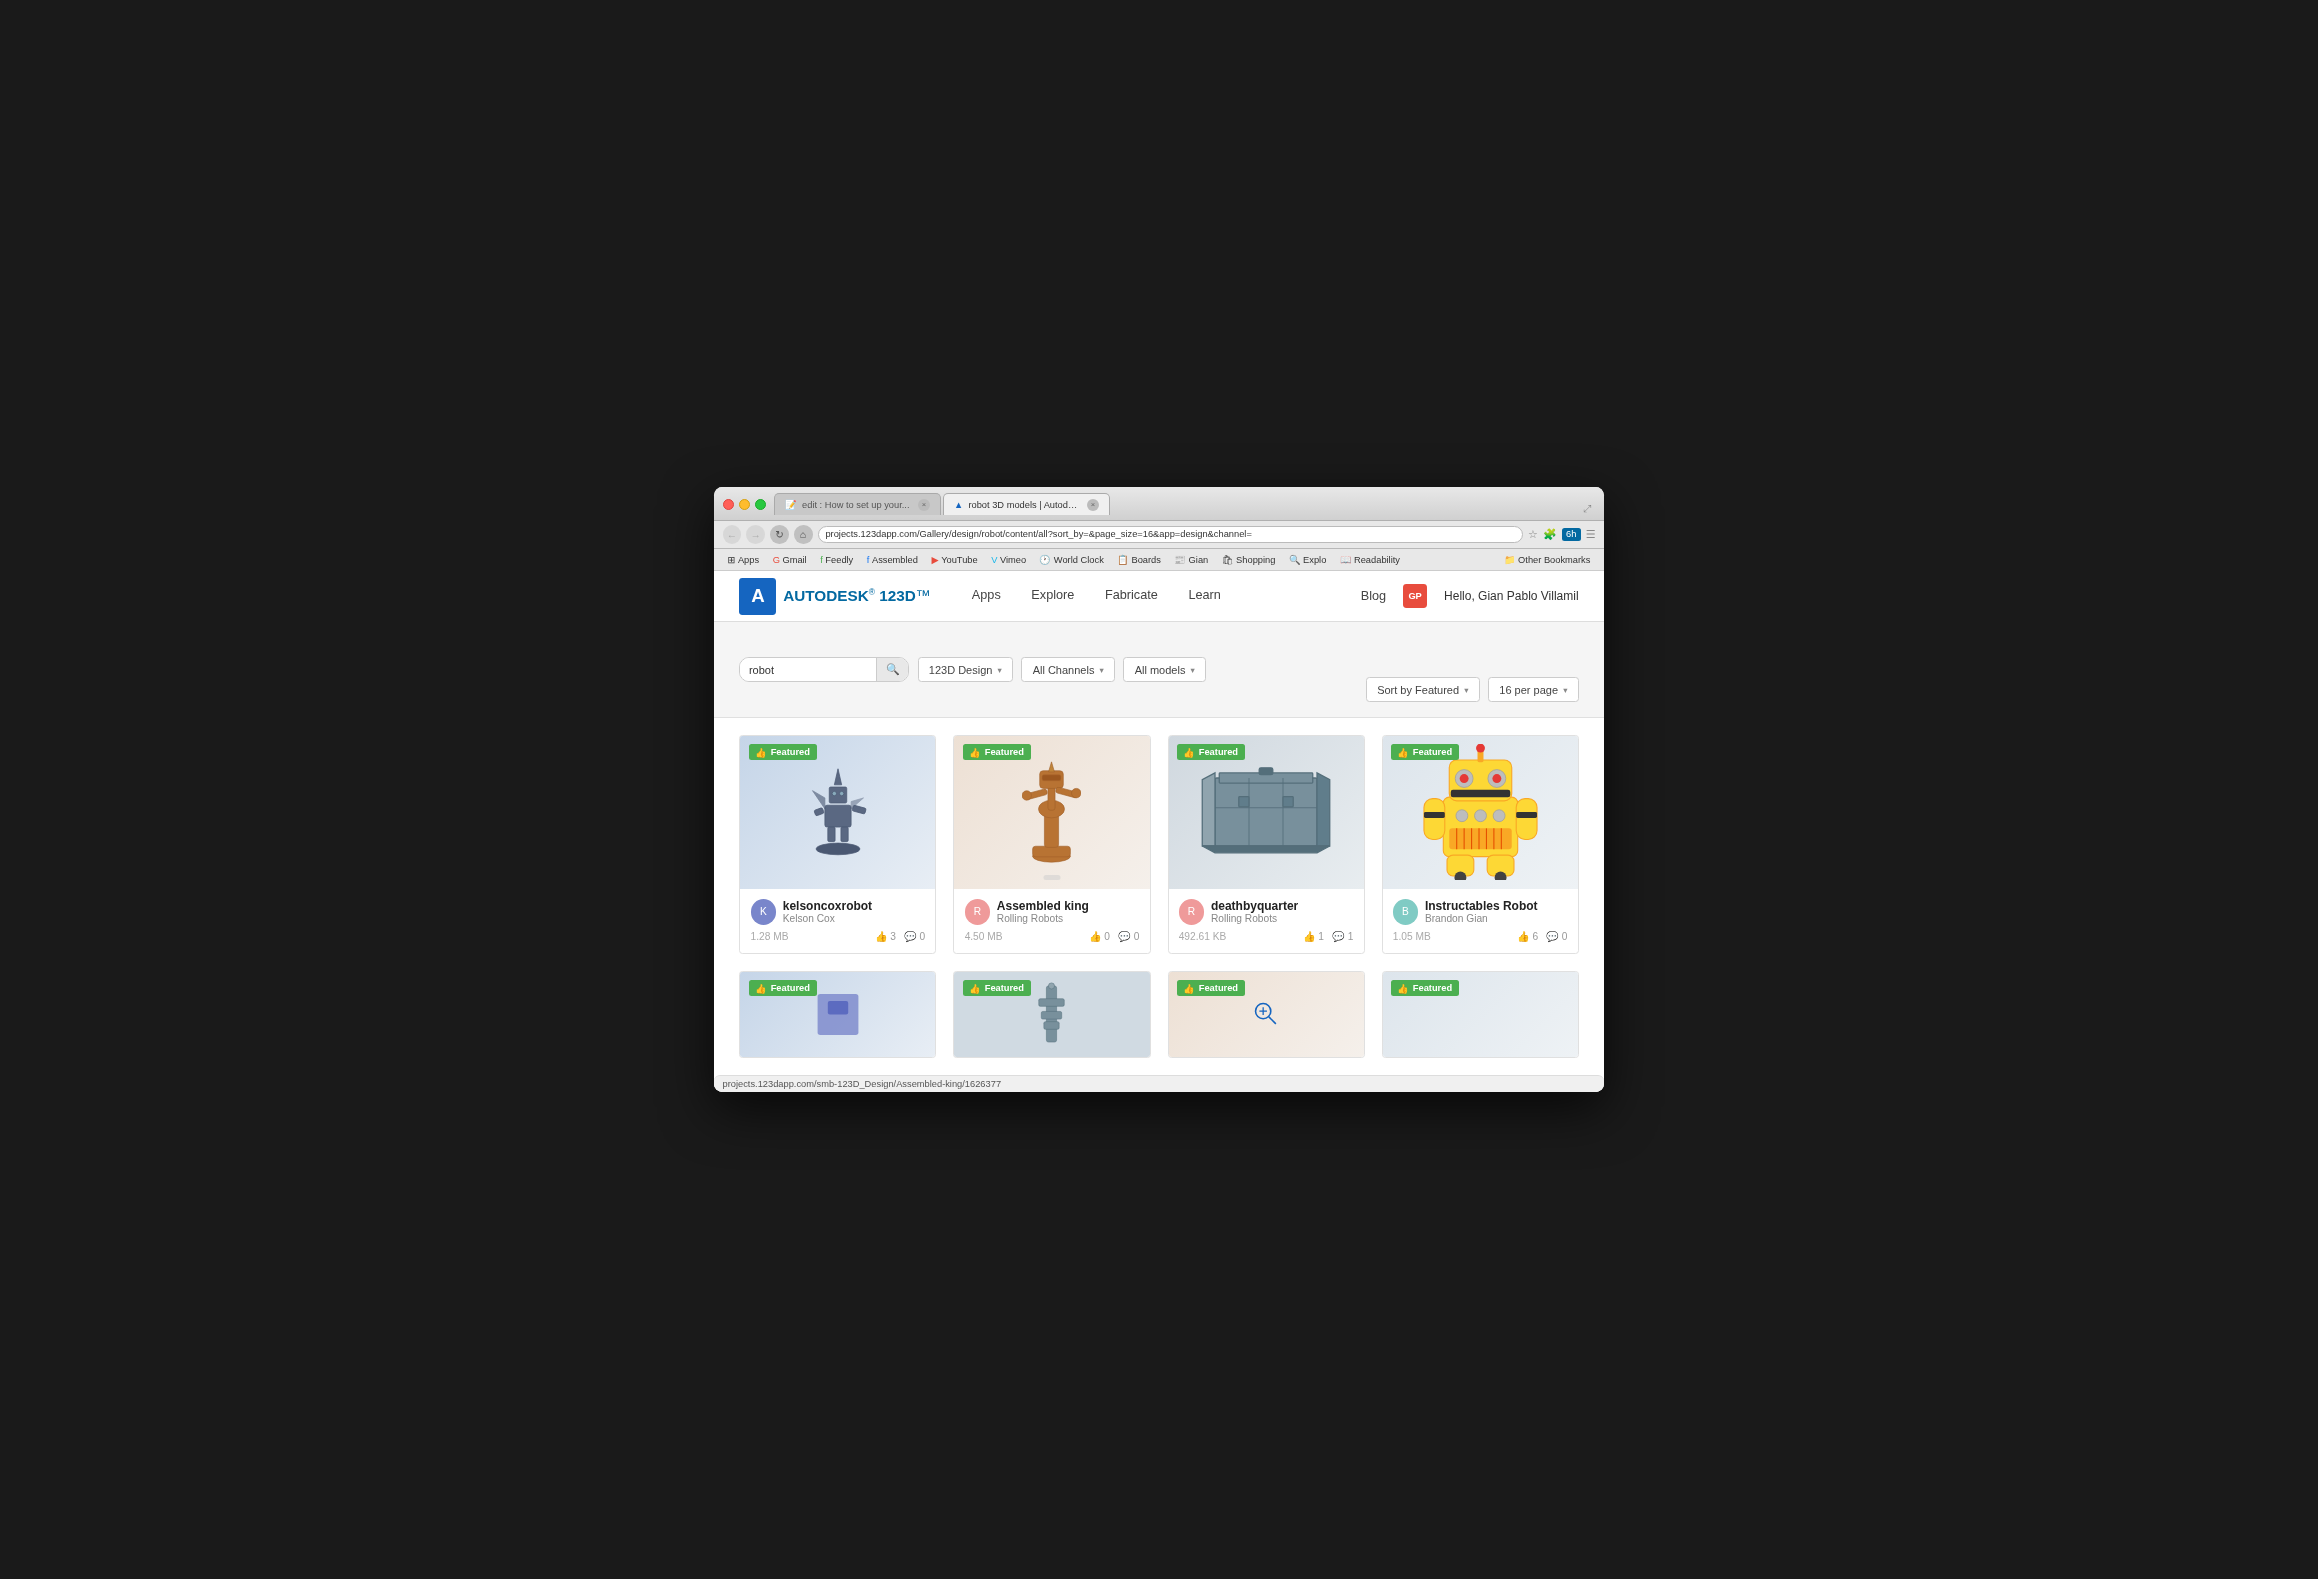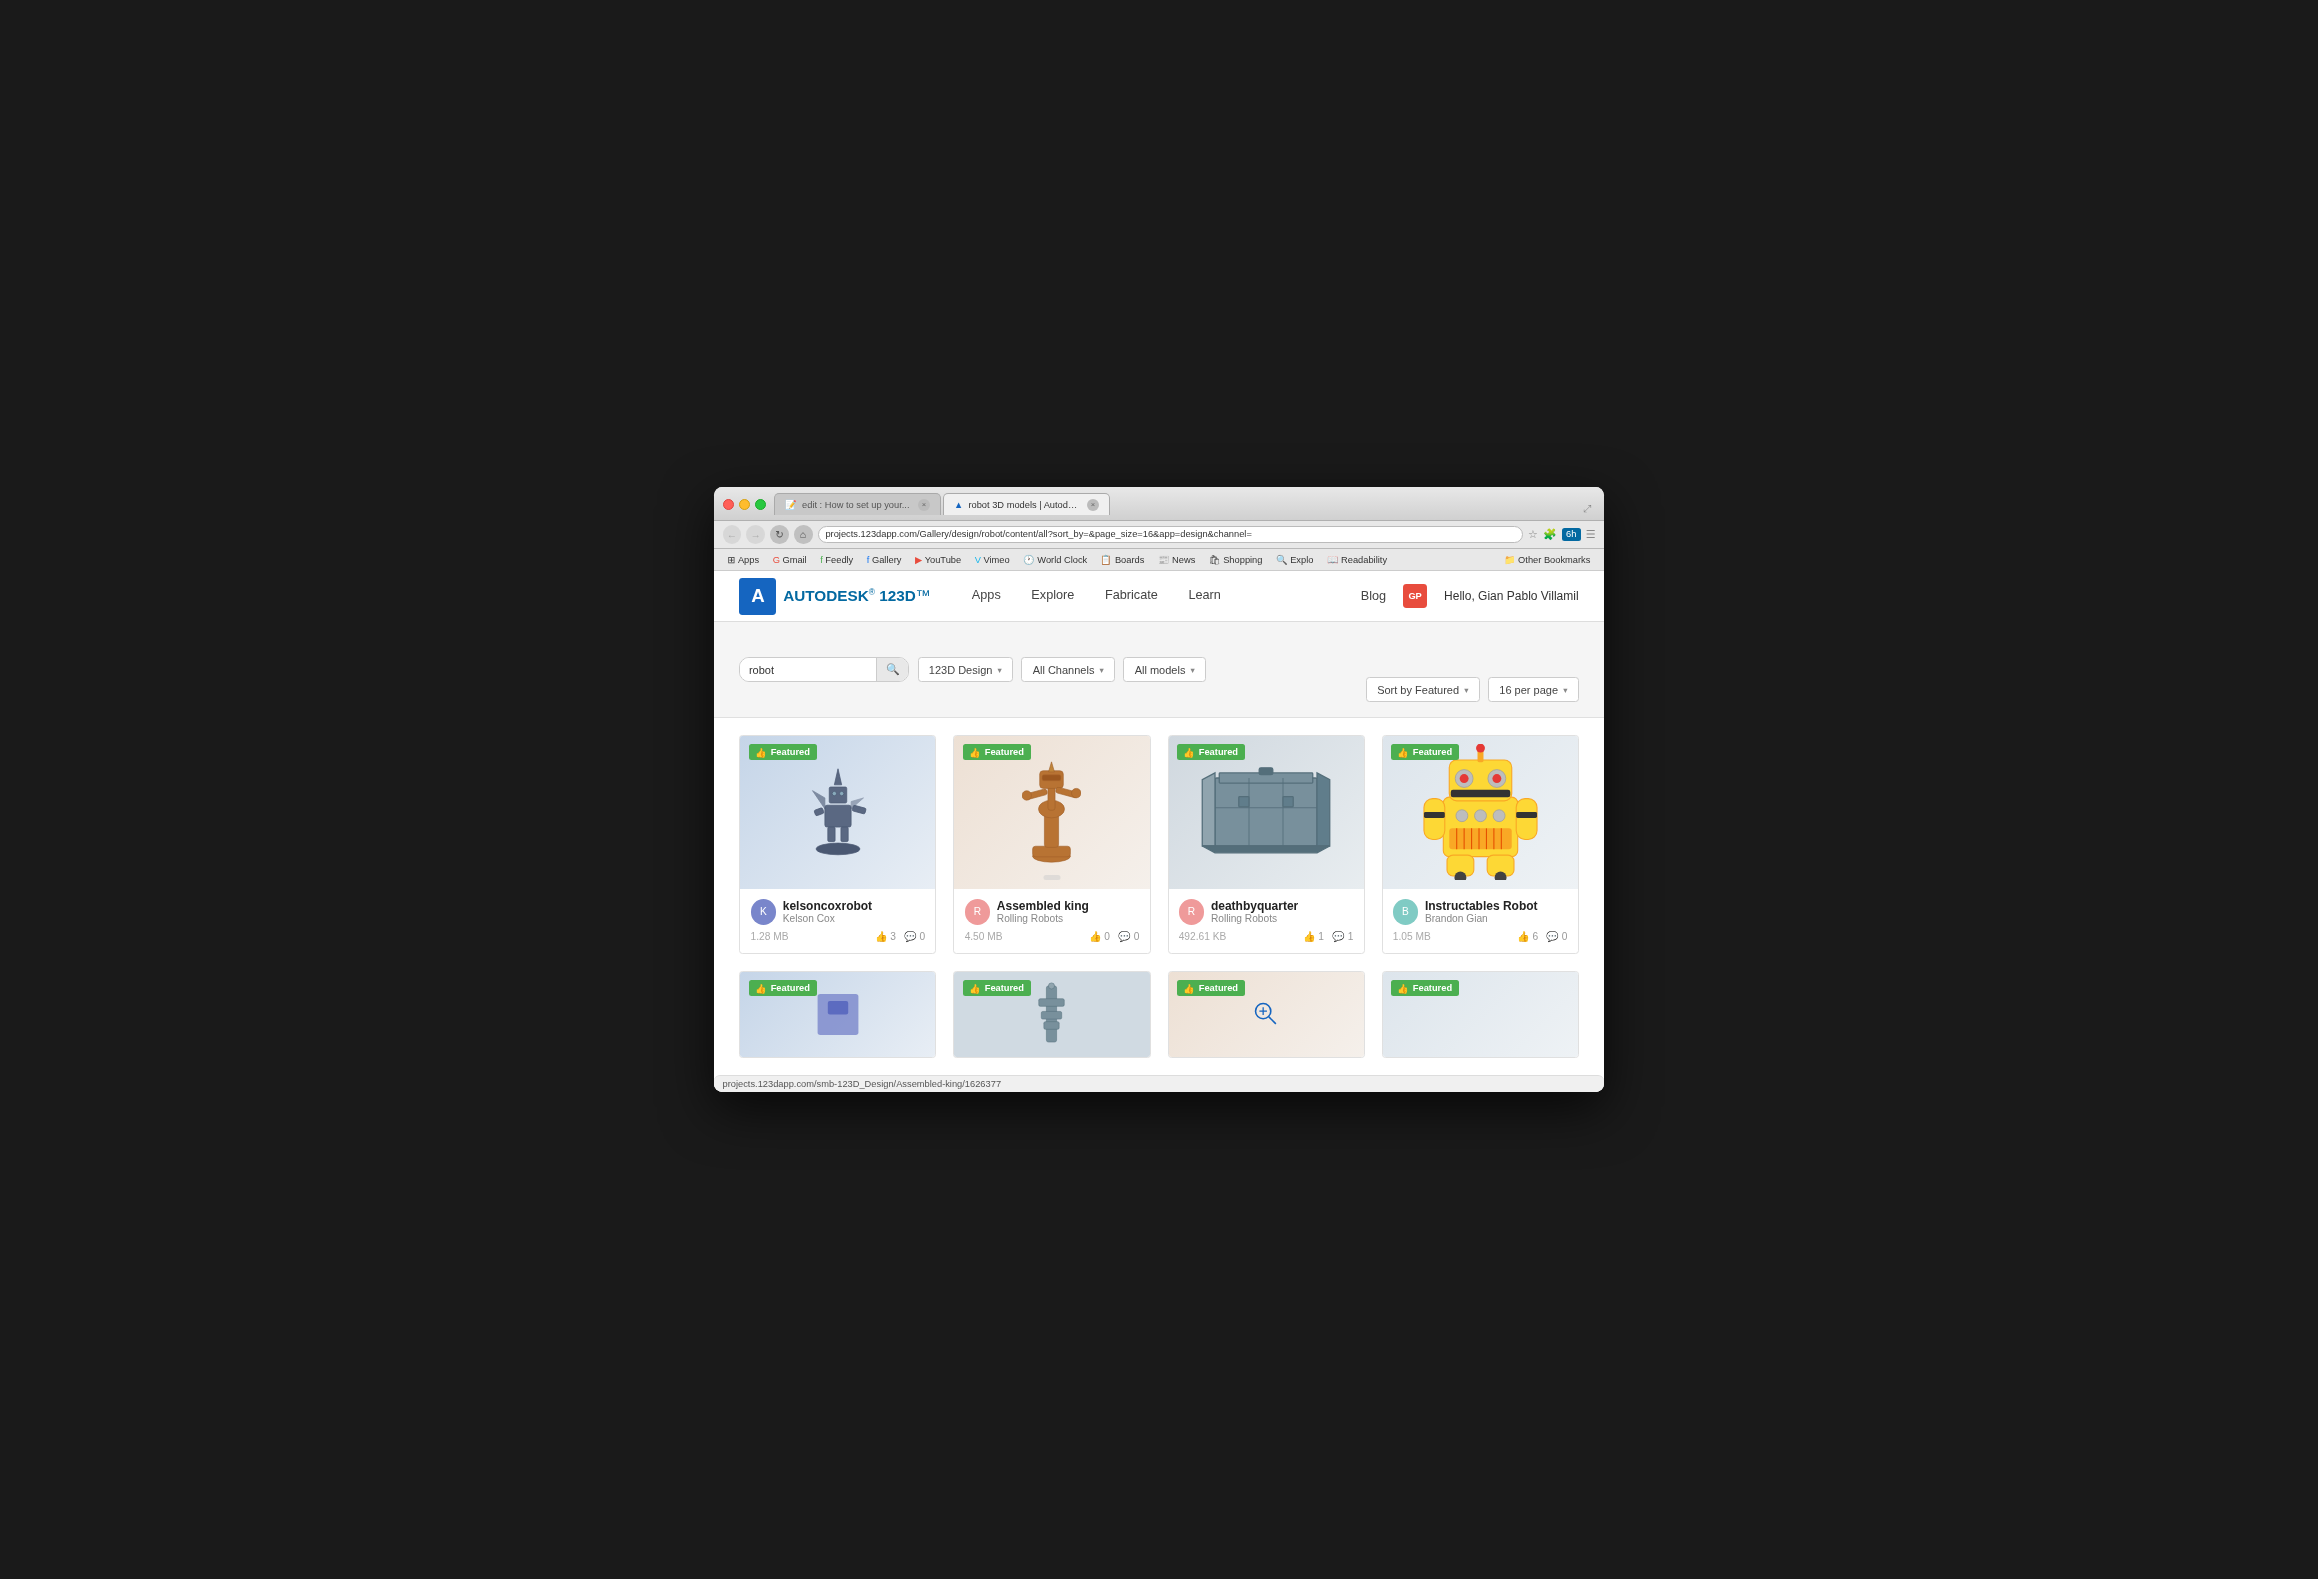--- a/index.html
+++ b/index.html
@@ -478,41 +478,41 @@
     <div class="bm-item">
       <span class="bm-favicon" style="color:#e84c3d;">G</span>
       <span>Gmail</span>
     </div>
     <div class="bm-item">
       <span class="bm-favicon" style="color:#4caf50;">f</span>
       <span>Feedly</span>
     </div>
     <div class="bm-item">
       <span class="bm-favicon" style="color:#1877f2;">f</span>
-      <span>Gallery</span>
+      <span>Assembled</span>
     </div>
     <div class="bm-item">
       <span class="bm-favicon" style="color:#e84c3d;">▶</span>
       <span>YouTube</span>
     </div>
     <div class="bm-item">
       <span class="bm-favicon" style="color:#1ab7ea;">V</span>
       <span>Vimeo</span>
     </div>
     <div class="bm-item">
       <span class="bm-favicon">🕐</span>
       <span>World Clock</span>
     </div>
     <div class="bm-item">
       <span class="bm-favicon">📋</span>
       <span>Boards</span>
     </div>
     <div class="bm-item">
       <span class="bm-favicon">📰</span>
-      <span>News</span>
+      <span>Gian</span>
     </div>
     <div class="bm-item">
       <span class="bm-favicon">🛍</span>
       <span>Shopping</span>
     </div>
     <div class="bm-item">
       <span class="bm-favicon">🔍</span>
       <span>Explo</span>
     </div>
     <div class="bm-item">

